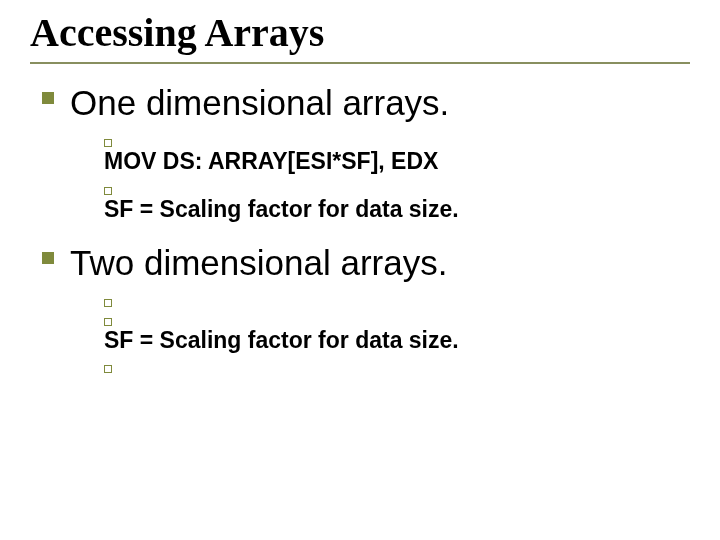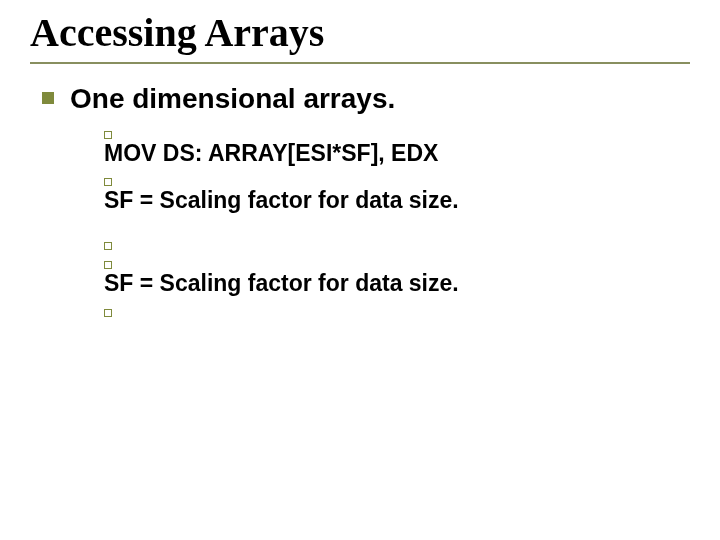--- a/index.html
+++ b/index.html
@@ -49,23 +49,22 @@
   }
   .bullet-sq {
     display: inline-block;
     width: 12px;
     height: 12px;
     background: #7f8a3c;
     margin: 10px 16px 0 8px;
     flex: 0 0 12px;
   }
   .lvl1-text {
-    font-size: 28px;
+    font-size: 35px;
     line-height: 1.2;
-    font-weight: bold;
   }
   .lvl2 {
     list-style: none;
     padding: 0 0 0 70px;
     margin: 2px 0 18px 0;
   }
   .lvl2 > li {
     display: flex;
     align-items: flex-start;
     margin: 0 0 2px 0;
@@ -107,20 +106,26 @@
       <li>
         <span class="bullet-sm"></span>
         <span class="lvl2-text">MOV DS: ARRAY[ESI*SF], EDX</span>
       </li>
       <li>
         <span class="bullet-sm"></span>
         <span class="lvl2-text">SF = Scaling factor for data size.</span>
       </li>
     </ul>
 
+    <ul class="lvl1">
+      <li>
+        <span class="bullet-sq"></span>
+        <span class="lvl1-text">Two dimensional arrays.</span>
+      </li>
+    </ul>
     <ul class="lvl2">
       <li>
         <span class="bullet-sm"></span>
       </li>
       <li>
         <span class="bullet-sm"></span>
         <span class="lvl2-text">SF = Scaling factor for data size.</span>
       </li>
       <li>
         <span class="bullet-sm"></span>

